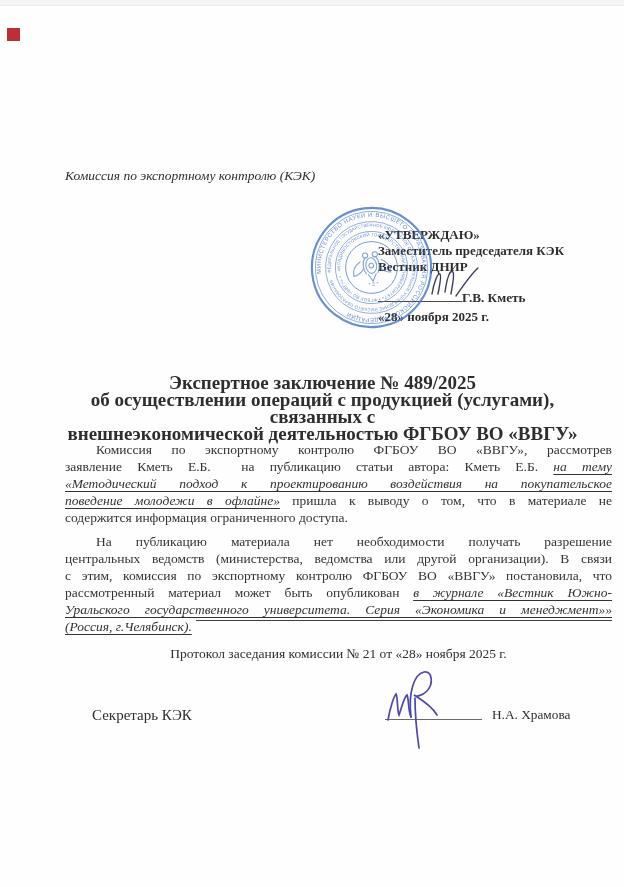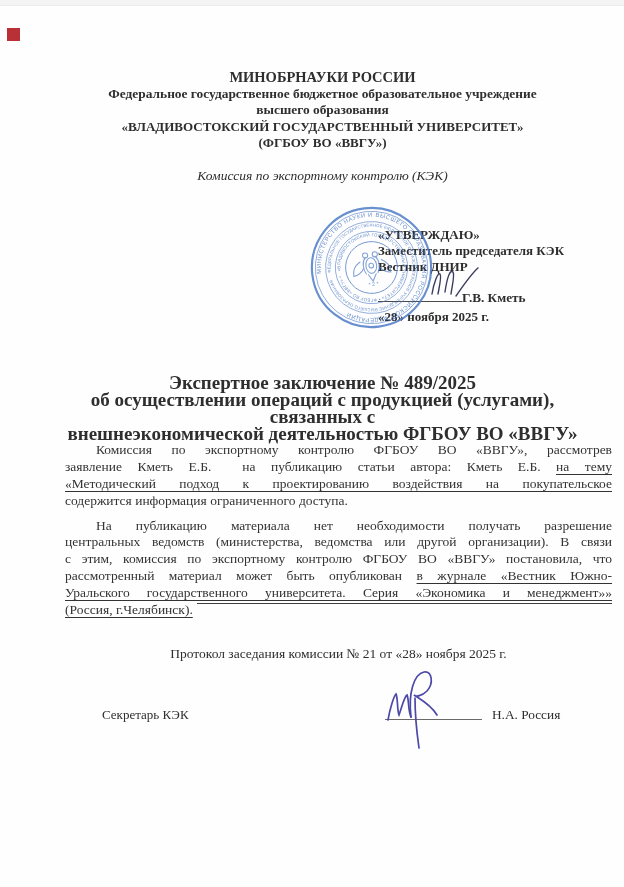--- a/index.html
+++ b/index.html
@@ -12,68 +12,61 @@
     overflow:hidden;
   }
   .top-band{position:absolute;left:0;top:0;width:624px;height:5px;background:#f4f4f4;border-bottom:1px solid #ececec;}
   .corner-mark{position:absolute;left:7px;top:28px;width:13px;height:13px;background:#b93036;}
 
   
   .header{position:absolute;left:65px;top:69px;width:515px;text-align:center;font-weight:bold;line-height:16.5px;}
   .header .l1{font-size:14.5px;}
   .header .l2,.header .l3{font-size:13.4px;}
   .header .l4,.header .l5{font-size:13px;}
-  .committee{position:absolute;left:65px;top:168px;width:515px;text-align:center;font-style:italic;font-size:13.5px;}
+  .committee{position:absolute;left:65px;top:168px;width:515px;text-align:left;font-style:italic;font-size:13.5px;}
 
   
   .approval{position:absolute;left:378px;top:227px;width:200px;font-size:13px;line-height:16px;z-index:2;font-weight:bold;}
   .approval .sig-row{margin-top:14px;white-space:nowrap;font-size:13.2px;}
   .sig-line{display:inline-block;width:84px;border-bottom:1px solid #4a4a4a;height:12px;vertical-align:baseline;}
   .approval .date{margin-top:3px;}
 
   
   .stamp{position:absolute;left:308px;top:204px;width:127px;height:127px;z-index:3;opacity:.92;transform:rotate(-7deg);}
 
   .petruk-sig{position:absolute;left:423px;top:264px;width:62px;height:38px;z-index:4;}
 
   
   .title{position:absolute;left:65px;top:374px;width:515px;text-align:center;font-weight:bold;font-size:19px;line-height:17px;}
 
   
   .body-text{position:absolute;left:65px;top:434px;width:547px;font-size:13.5px;color:#333;}
   .bline{text-align:justify;text-align-last:justify;height:16.9px;line-height:16.9px;white-space:nowrap;}
   .bline-last{text-align:left;height:16.9px;line-height:16.9px;}
   .indent{padding-left:31px;margin-top:8px;}
-  .u{text-decoration:underline;text-underline-offset:3px;text-decoration-thickness:1px;}
+  .u{text-decoration:underline;text-underline-offset:3px;text-decoration-thickness:1px;font-style:italic;}
   .lastline-row{display:flex;height:16.9px;line-height:16.9px;}
   .fill-line{flex:1;border-bottom:1px solid #3f3f3f;height:1px;margin-bottom:2px;margin-left:4px;}
 
   
   .protocol{position:absolute;left:65px;top:646px;width:547px;text-align:center;font-size:13.5px;}
 
   
-  .footer-role{position:absolute;left:102px;top:707px;font-size:13px;}
+  .footer-role{position:absolute;left:92px;top:707px;font-size:15px;}
   .footer-line{position:absolute;left:385px;top:706px;width:97px;border-bottom:1px solid #6a6a6a;height:13px;}
   .footer-name{position:absolute;left:492px;top:707px;font-size:13.3px;}
   .khramova-sig{position:absolute;left:384px;top:660px;width:62px;height:92px;z-index:2;}
 </style>
 </head>
 <body>
 
 <div class="page">
   <div class="top-band"></div>
   <div class="corner-mark"></div>
 
-  <div class="header">
-    <div class="l1">МИНОБРНАУКИ РОССИИ</div>
-    <div class="l2">Федеральное государственное бюджетное образовательное учреждение</div>
-    <div class="l3">высшего образования</div>
-    <div class="l4">«ВЛАДИВОСТОКСКИЙ ГОСУДАРСТВЕННЫЙ УНИВЕРСИТЕТ»</div>
-    <div class="l5">(ФГБОУ ВО «ВВГУ»)</div>
-  </div>
   <div class="committee">Комиссия по экспортному контролю (КЭК)</div>
 
   <div class="approval">
     <div>«УТВЕРЖДАЮ»</div>
     <div>Заместитель председателя КЭК</div>
     <div>Вестник ДНИР</div>
     <div class="sig-row"><span class="sig-line"></span><span>Г.В. Кметь</span></div>
     <div class="date">«28» ноября 2025 г.</div>
   </div>
 
@@ -120,20 +113,21 @@
   <div class="title">
     <div>Экспертное заключение № 489/2025</div>
     <div>об осуществлении операций с продукцией (услугами), связанных с</div>
     <div>внешнеэкономической деятельностью ФГБОУ ВО «ВВГУ»</div>
   </div>
 
   <div class="body-text">
     <div class="bline indent"><span>Комиссия по экспортному контролю ФГБОУ ВО «ВВГУ», рассмотрев</span></div>
     <div class="bline"><span>заявление Кметь Е.Б.&nbsp; на публикацию статьи автора: Кметь Е.Б. </span><span class="u">на тему</span></div>
     <div class="bline"><span class="u">«Методический подход к проектированию воздействия на покупательское</span></div>
+    <div class="bline"><span class="u">поведение молодежи в офлайне»</span><span> пришла к выводу о том, что в материале не</span></div>
     <div class="bline-last"><span>содержится информация ограниченного доступа.</span></div>
 
     <div class="bline indent"><span>На публикацию материала нет необходимости получать разрешение</span></div>
     <div class="bline"><span>центральных ведомств (министерства, ведомства или другой организации). В связи</span></div>
     <div class="bline"><span>с этим, комиссия по экспортному контролю ФГБОУ ВО «ВВГУ» постановила, что</span></div>
     <div class="bline"><span>рассмотренный материал может быть опубликован </span><span class="u">в журнале «Вестник Южно-</span></div>
     <div class="bline"><span class="u">Уральского государственного университета. Серия «Экономика и менеджмент»»</span></div>
     <div class="lastline-row">
       <span class="u">(Россия, г.Челябинск).</span>
       <span class="fill-line"></span>
@@ -144,14 +138,14 @@
 
   <div class="footer-role">Секретарь КЭК</div>
   <div class="footer-line"></div>
   <svg class="khramova-sig" viewBox="0 0 62 92">
     <g stroke="#4c49a8" stroke-width="1.7" fill="none" stroke-linecap="round">
       <path d="M4,60 C6,48 10,36 12,34 C14,38 13,50 15,55 C18,47 20,37 23,35 C25,39 24,51 27,57"></path>
       <path d="M27,57 C24,33 30,14 40,12 C48,11 50,23 43,31 C38,36 32,37 30,35 C36,39 47,45 53,55"></path>
       <path d="M31,38 C31,54 33,74 35,88"></path>
     </g>
   </svg>
-  <div class="footer-name">Н.А. Россия</div>
+  <div class="footer-name">Н.А. Храмова</div>
 </div>
 
 </body></html>

